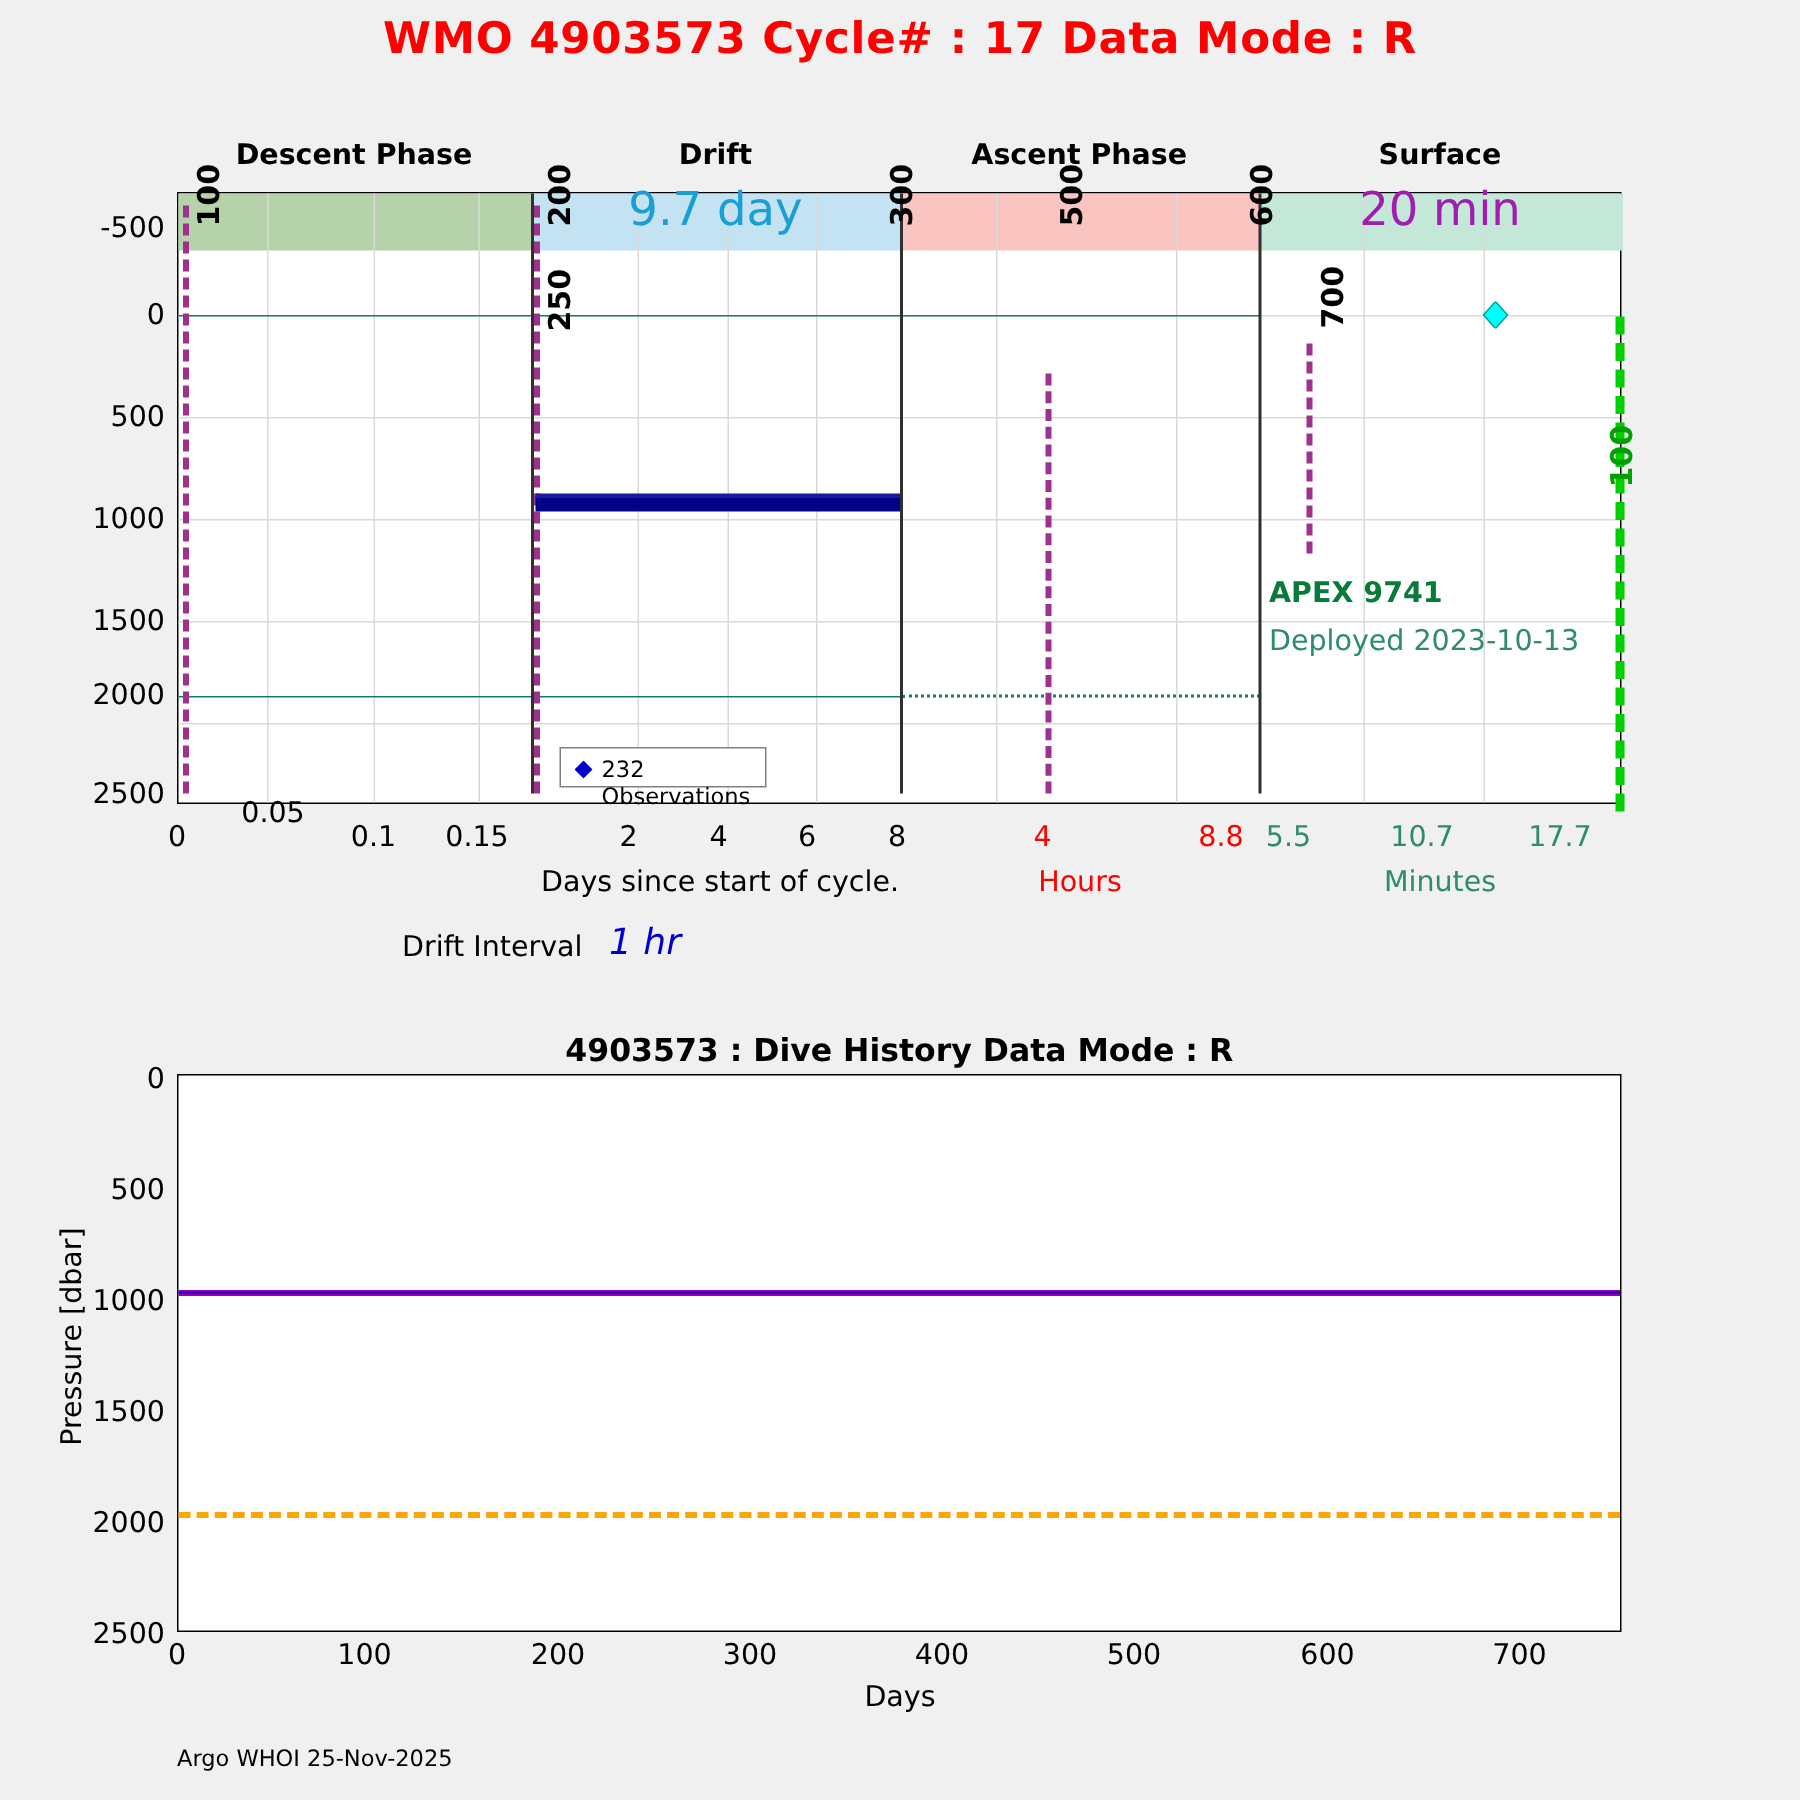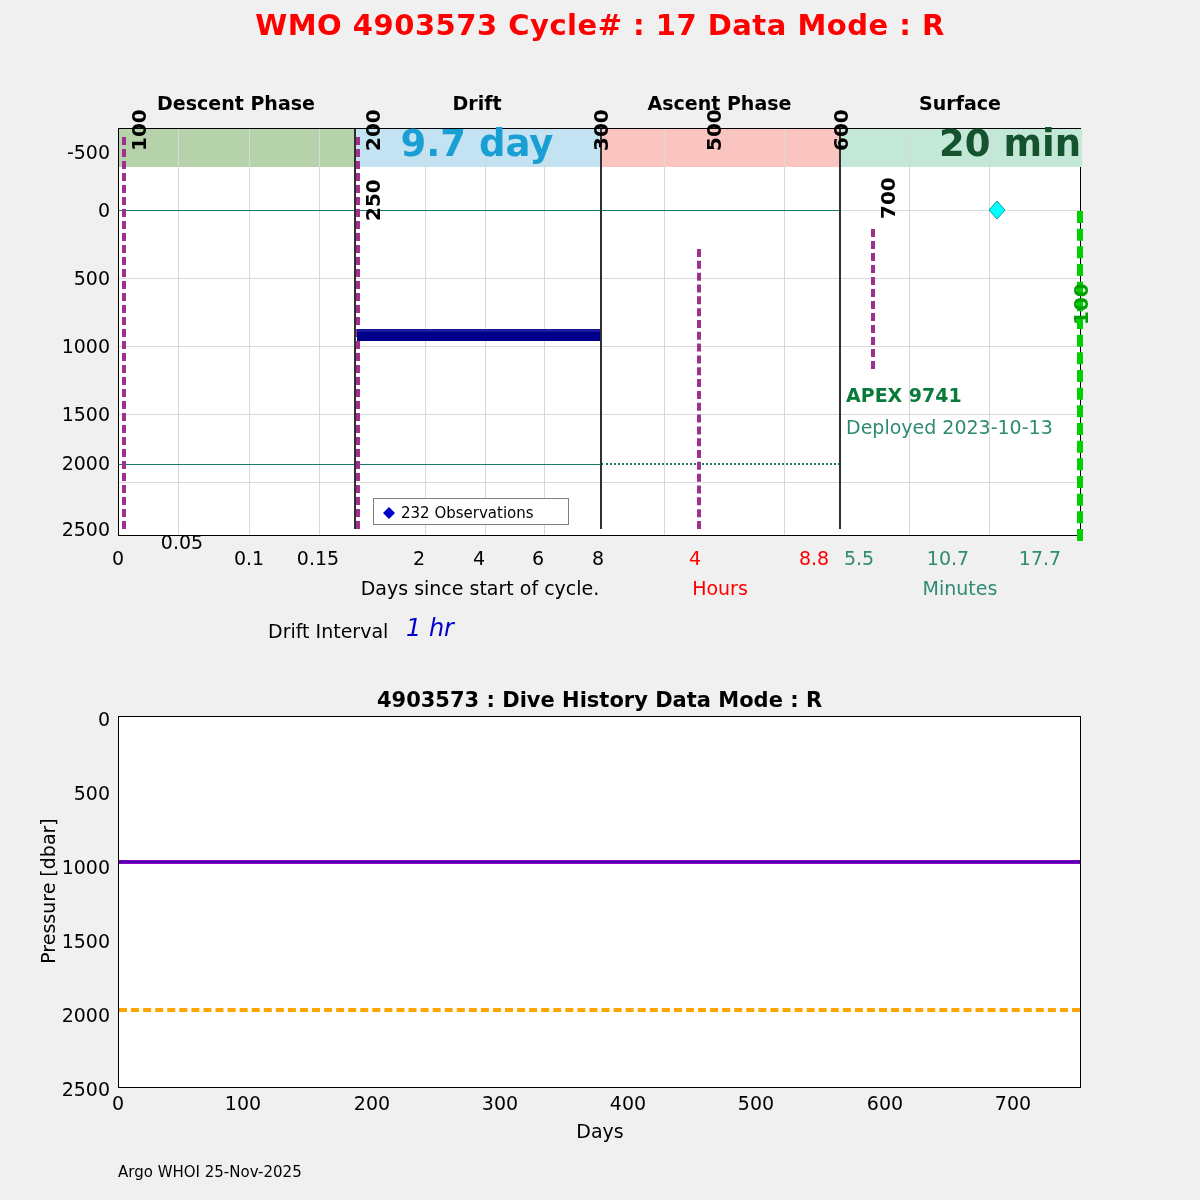--- a/index.html
+++ b/index.html
@@ -42,22 +42,22 @@
     position: absolute;
     text-align: center;
     font-size: 19px;
     font-weight: bold;
     color: #000;
     top: 92px;
   }
   .band-text {
     position: absolute;
     top: 122px;
-    font-size: 37px;
-    font-weight: bold;
+    font-size: 31px;
+    font-weight: normal;
   }
 
   
   .gridline-h {
     position: absolute; left: 0; width: 100%;
     border-top: 1px solid #d9d9d9;
   }
   .gridline-v {
     position: absolute; top: 0; height: 100%;
     border-left: 1px solid #d9d9d9;
@@ -209,36 +209,36 @@
     <rect x="238" y="200" width="243" height="3" fill="#1a1a9a"></rect>
   </svg>
 
   <svg style="position:absolute; left:869px; top:72px; width:18px; height:18px;">
     <polygon points="9,0 17,9 9,18 1,9" fill="#00ffff" stroke="#00a0a0" stroke-width="1"></polygon>
   </svg>
 
   <div class="abs" style="left:727px; top:255px; font-size:19px; font-weight:bold; color:#0a7a3a;">APEX 9741</div>
   <div class="abs" style="left:727px; top:287px; font-size:19px; color:#2e8b72;">Deployed 2023-10-13</div>
 
-  <div class="legend-box" style="left:254px; top:369px; width:196px; height:27px;">
+  <div class="legend-box" style="left:254px; top:369px; width:138px; height:27px;">
     <svg style="position:absolute; left:9px; top:8px; width:12px; height:12px;">
       <polygon points="6,0 12,6 6,12 0,6" fill="#0000cd"></polygon>
     </svg>
     <span class="legend-text abs" style="left:27px; top:5px;">232 Observations</span>
   </div>
 
 </div>
 
 <div class="phase-label" style="left:118px; width:236px;">Descent Phase</div>
 <div class="phase-label" style="left:354px; width:246px;">Drift</div>
 <div class="phase-label" style="left:600px; width:239px;">Ascent Phase</div>
 <div class="phase-label" style="left:839px; width:242px;">Surface</div>
 
 <div class="band-text" style="left:354px; width:246px; text-align:center; color:#1a9fd4;">9.7 day</div>
-<div class="band-text" style="left:839px; width:242px; text-align:right; color:#14532d;">20 min</div>
+<div class="band-text" style="left:839px; width:242px; text-align:center; color:#a21caf;">20 min</div>
 
 <div class="ytick abs" style="left:28px; top:141px; width:82px;">-500</div>
 <div class="ytick abs" style="left:28px; top:199px; width:82px;">0</div>
 <div class="ytick abs" style="left:28px; top:267px; width:82px;">500</div>
 <div class="ytick abs" style="left:28px; top:335px; width:82px;">1000</div>
 <div class="ytick abs" style="left:28px; top:403px; width:82px;">1500</div>
 <div class="ytick abs" style="left:28px; top:452px; width:82px;">2000</div>
 <div class="ytick abs" style="left:28px; top:518px; width:82px;">2500</div>
 
 <div class="xtick abs" style="left:98px; top:547px; width:40px; color:#000;">0</div>

